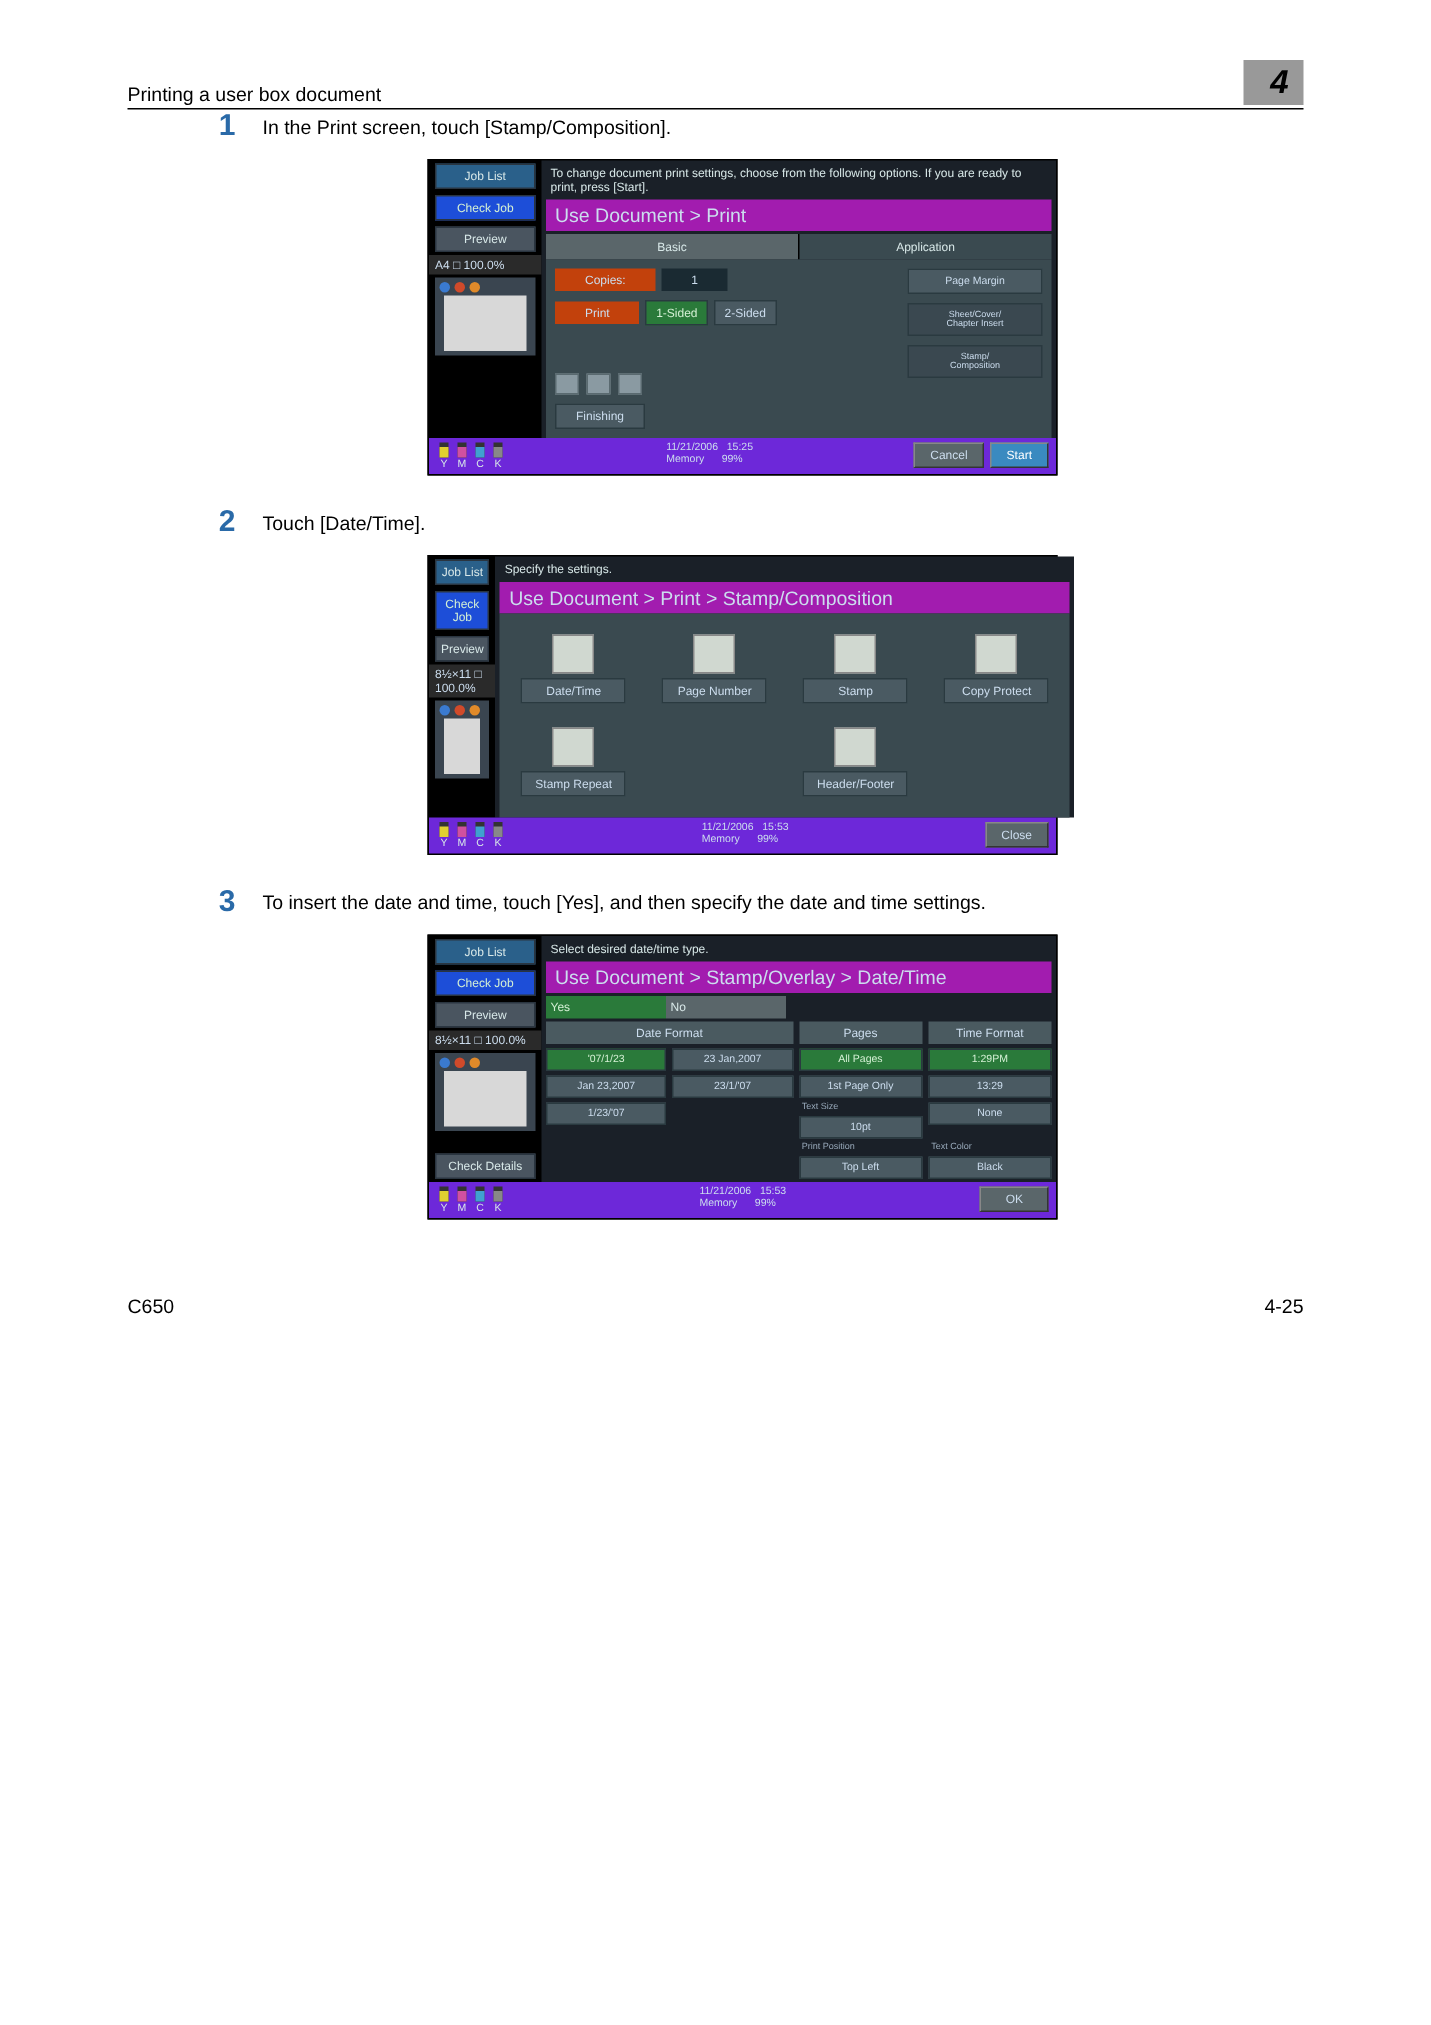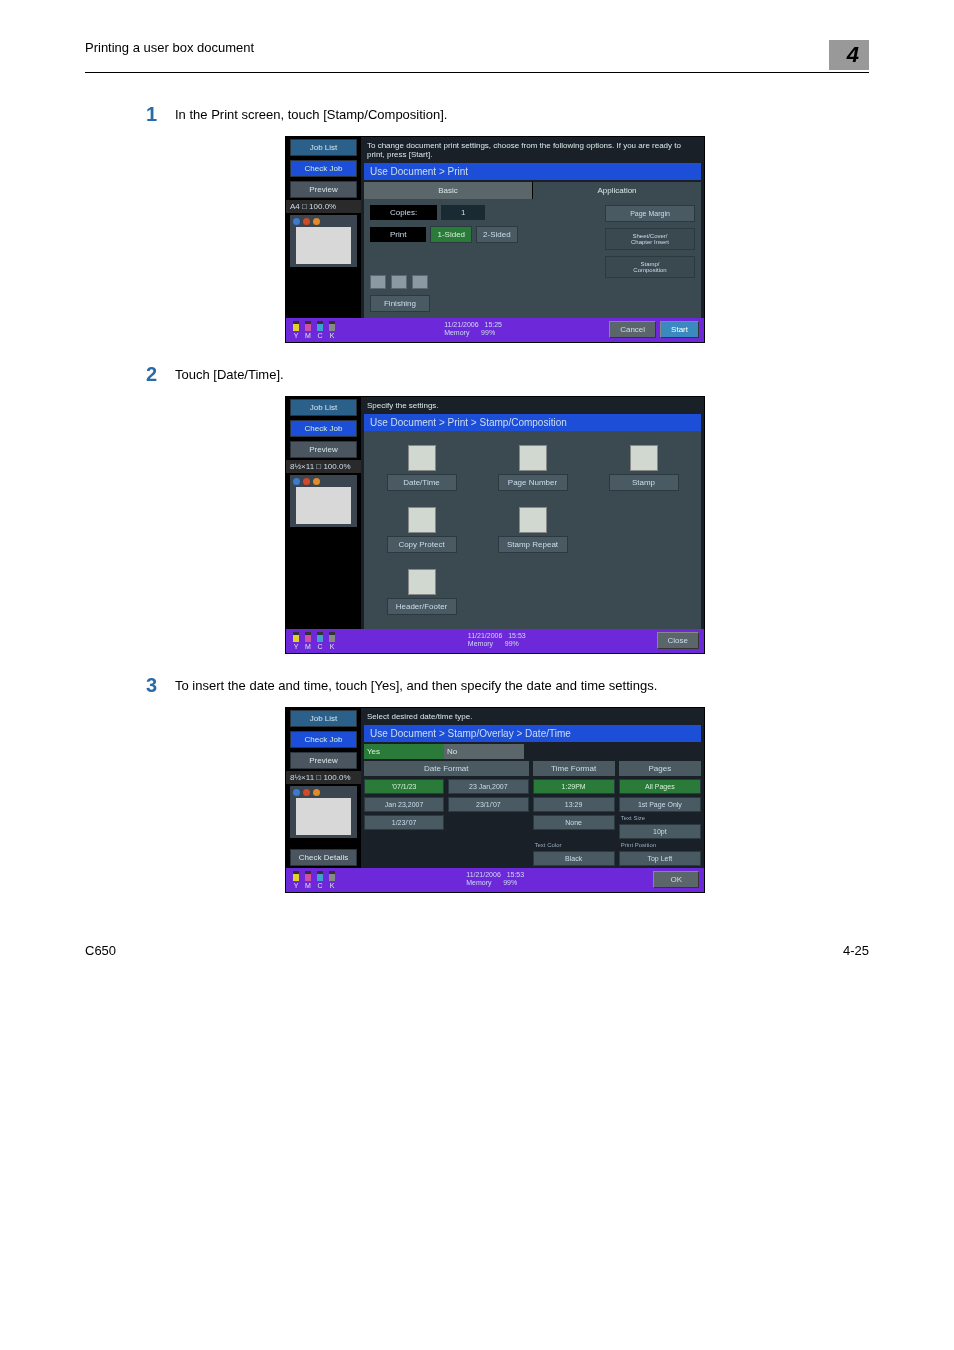--- a/index.html
+++ b/index.html
@@ -1,45 +1,45 @@
 <!DOCTYPE html>
 <html><head>
 <meta charset="utf-8">
 <style>
 *{margin:0;padding:0;box-sizing:border-box;font-family:Arial,Helvetica,sans-serif}
 body{background:#fff;width:954px;margin:0 auto;color:#000;font-size:13px}
 .page{padding:40px 85px 40px 85px}
-.hdr{display:flex;justify-content:space-between;border-bottom:1px solid #000;padding-bottom:2px;margin-bottom:30px}
+.hdr{display:flex;justify-content:space-between;align-items:flex-end;border-bottom:1px solid #000;padding-bottom:2px;}
 .hdr-title{font-size:13px}
 .hdr-num{background:#999;color:#000;font-size:22px;font-weight:bold;font-style:italic;padding:2px 10px 2px 18px}
 .step{display:flex;margin-bottom:10px}
 .step-num{width:90px;text-align:right;padding-right:18px;font-size:20px;font-weight:bold;color:#2a6aa8}
 .step-txt{flex:1;padding-top:4px}
 .shot{margin:8px 0 20px 200px;width:420px;border:1px solid #000;background:#000;display:flex;flex-direction:column;font-size:9px;color:#d8e8e8}
 .shot-body{display:flex;flex:1}
 .side{width:75px;display:flex;flex-direction:column}
 .s-btn{background:#4a5560;margin:2px 4px;padding:3px;text-align:center;border:1px solid #2a3540;font-size:8px}
 .s-btn.job{background:#2a608a}
 .s-btn.chk{background:#1d4ed8;color:#d4f0d4}
 .thumb-info{background:#2a2a2a;color:#cde;font-size:8px;padding:2px 4px}
 .thumb{background:#3a4550;margin:2px 4px;height:52px;display:flex;flex-direction:column;padding:3px}
 .thumb-dots{display:flex;gap:3px;margin-bottom:2px}
 .dot{width:7px;height:7px;border-radius:50%}
 .dot.b{background:#3a7ad0}.dot.r{background:#d04a2a}.dot.o{background:#e08a2a}
 .thumb-page{background:#d8d8d8;flex:1;margin:0 3px}
 .main{flex:1;background:#1a2028;display:flex;flex-direction:column}
 .top-txt{color:#d8e8e8;padding:4px 6px;font-size:8px}
-.crumb{background:#1d4ed8;color:#cde;padding:3px 6px;font-size:10px;margin:0 3px}
+.crumb{background:#a21caf;color:#cde;padding:3px 6px;font-size:13px;margin:0 3px}
 .tabs{display:flex;margin:2px 3px 0}
 .tab{flex:1;text-align:center;padding:4px;background:#5a666a;font-size:8px}
 .tab.app{background:#3a4a50;border-left:1px solid #000}
 .panel{background:#3a4a50;flex:1;margin:0 3px;padding:6px;display:flex;gap:4px}
 .col{display:flex;flex-direction:column;gap:6px;flex:1}
 .row{display:flex;gap:4px;align-items:center}
-.lbl{background:#000000;padding:3px 20px;font-size:8px;min-width:50px;text-align:center;color:#cde}
+.lbl{background:#c2410c;padding:3px 20px;font-size:8px;min-width:50px;text-align:center;color:#cde}
 .val{background:#1a2a32;padding:3px 8px;font-size:8px;min-width:44px;text-align:center;color:#cde}
 .opt{background:#4a5a62;padding:3px 6px;font-size:8px;text-align:center;color:#cde;border:1px solid #2a3a40}
 .opt.sel,.opt.green{background:#2a7a3a;color:#d4f0d4}
 .app-btn{background:#4a5a62;padding:4px;font-size:7px;text-align:center;color:#cde;border:1px solid #2a3a40;min-width:78px}
 .app-btn.dark{background:#3a4850}
 .icon-row{display:flex;gap:5px;align-items:center}
 .fin-ico{width:16px;height:14px;background:#8a9aa2;border:1px solid #5a6a70}
 .bot{display:flex;justify-content:space-between;align-items:flex-start;background:#6d28d9;padding:3px 5px}
 .toner{display:flex;gap:2px;align-items:flex-end}
 .ton{width:10px;display:flex;flex-direction:column;align-items:center;gap:1px}
@@ -47,21 +47,21 @@
 .ton-fill{position:absolute;bottom:0;width:100%}
 .ton-y{background:#e0d030}.ton-m{background:#d050a0}.ton-c{background:#40a0d0}.ton-k{background:#888}
 .ton-l{font-size:7px}
 .dt{font-size:7px;color:#cde;line-height:1.2}
 .act{display:flex;gap:4px}
 .act-btn{padding:3px 10px;font-size:8px;border:1px outset #888}
 .cancel{background:#5a666a;color:#cde}
 .start{background:#3a8ac0;color:#fff}
 .close{background:#5a666a;color:#cde}
 .ok{background:#5a666a;color:#cde;padding:3px 16px}
-.grid-btns{display:grid;grid-template-columns:repeat(3,1fr);gap:16px 24px;padding:8px}
+.grid-btns{display:grid;grid-template-columns:repeat(4,1fr);gap:16px 24px;padding:8px}
 .gb{display:flex;flex-direction:column;align-items:center;gap:3px}
 .gb-icon{width:28px;height:26px;background:#d0d8d0;border:1px solid #888;position:relative}
 .gb-btn{background:#4a5a62;padding:3px;font-size:8px;color:#cde;border:1px solid #2a3a40;min-width:70px;text-align:center}
 .yn-tabs{display:flex;margin:2px 3px 0}
 .yn{flex:0 0 80px;text-align:left;padding:3px;font-size:8px;background:#5a666a}
 .yn.yes{background:#2a7a3a;color:#d4f0d4}
 .cols3{display:flex;gap:4px;margin:2px 3px;flex:1}
 .c3{flex:1;display:flex;flex-direction:column;gap:3px}
 .c-hd{background:#4a5a60;padding:3px;font-size:8px;text-align:center;color:#cde}
 .sm-btn{background:#4a5a62;padding:3px;font-size:7px;text-align:center;color:#cde;border:1px solid #2a3a40}
@@ -302,37 +302,37 @@
               </div>
      <div class="row">
                 <div class="sm-btn wide" style="flex:1">Jan 23,2007</div>
                 <div class="sm-btn wide" style="flex:1">23/1/'07</div>
               </div>
      <div class="row">
                 <div class="sm-btn" style="flex:0 0 calc(50% - 2px)">1/23/'07</div>
               </div>
     </div>
     <div class="c3" style="flex:1">
+     <div class="c-hd">Pages</div>
+     <div class="sm-btn sel">All Pages</div>
+     <div class="sm-btn">1st Page Only</div>
+     <div class="sm-lbl">Text Size</div>
+     <div class="sm-btn">10pt</div>
+     <div class="sm-lbl">Print Position</div>
+     <div class="sm-btn">Top Left</div>
+    </div>
+    <div class="c3" style="flex:1">
      <div class="c-hd">Time Format</div>
      <div class="sm-btn sel">1:29PM</div>
      <div class="sm-btn">13:29</div>
      <div class="sm-btn">None</div>
      <div style="flex:1"></div>
      <div class="sm-lbl">Text Color</div>
      <div class="sm-btn">Black</div>
     </div>
-    <div class="c3" style="flex:1">
-     <div class="c-hd">Pages</div>
-     <div class="sm-btn sel">All Pages</div>
-     <div class="sm-btn">1st Page Only</div>
-     <div class="sm-lbl">Text Size</div>
-     <div class="sm-btn">10pt</div>
-     <div class="sm-lbl">Print Position</div>
-     <div class="sm-btn">Top Left</div>
-    </div>
    </div>
   </div>
  </div>
  <div class="bot">
   <div class="toner">
    <div class="ton">
             <div class="ton-bar">
               <div class="ton-fill ton-y" style="height:70%"></div>
             </div>
             <span class="ton-l">Y</span>

